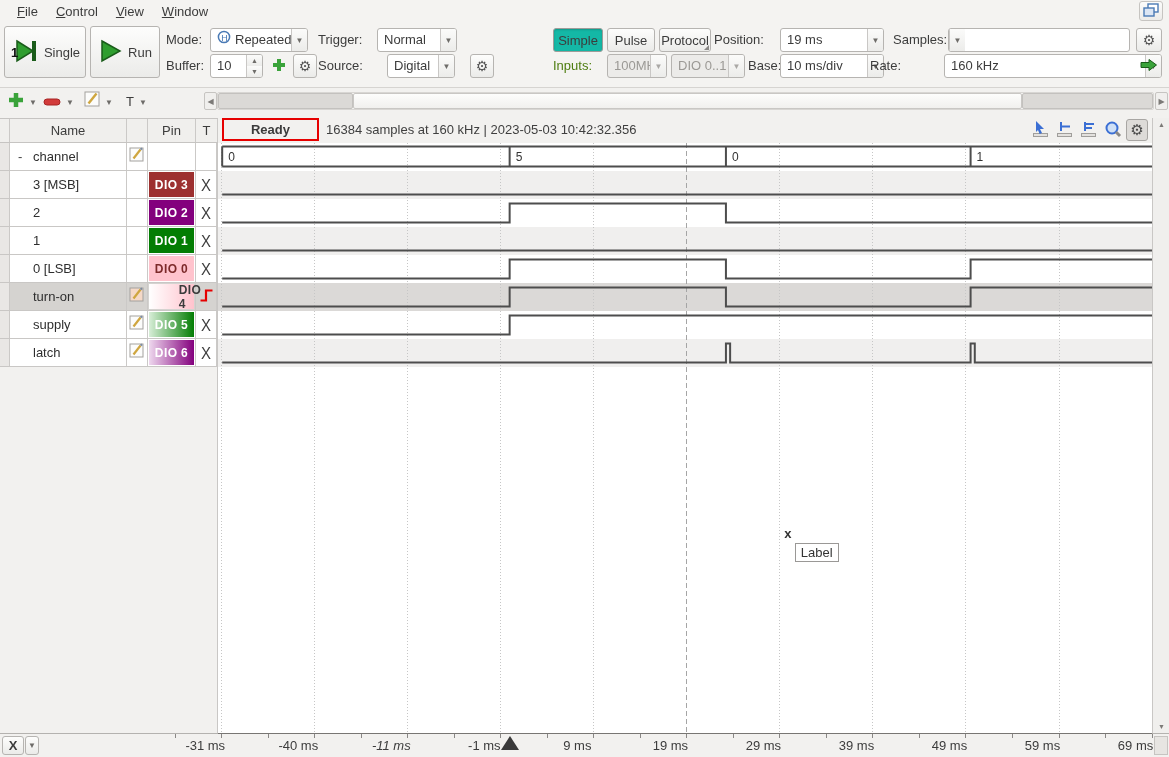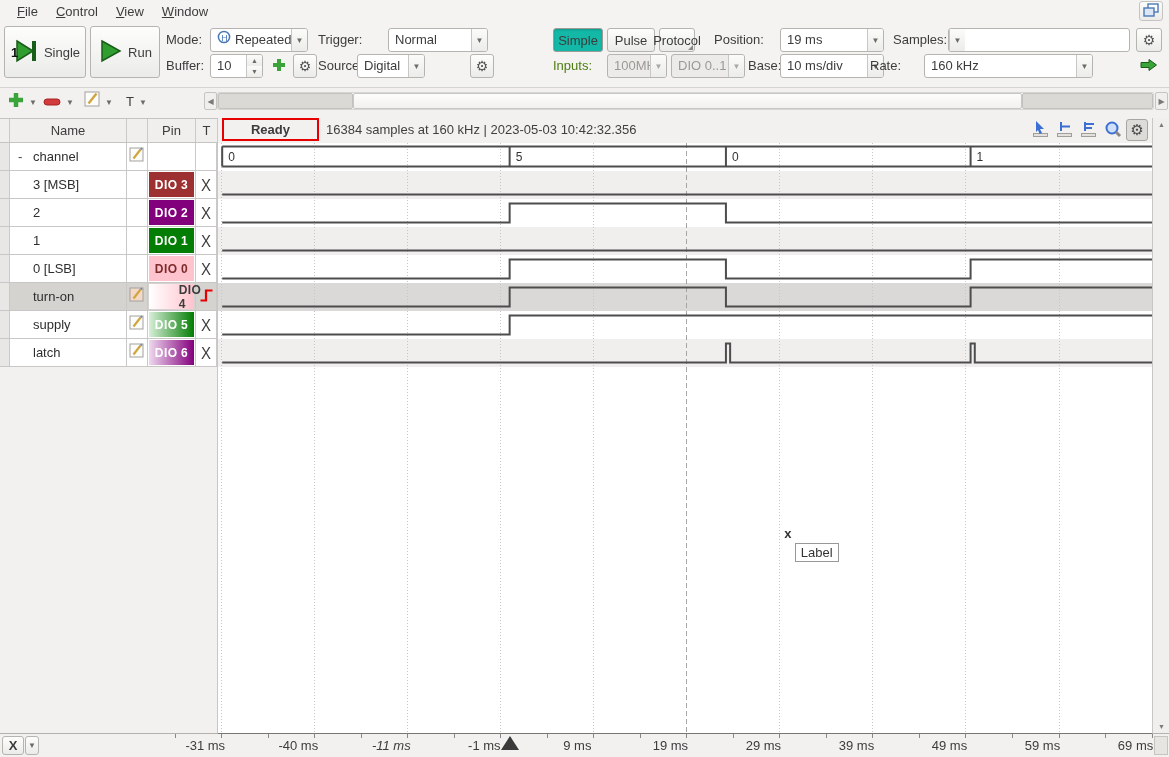--- a/index.html
+++ b/index.html
@@ -113,27 +113,27 @@
     <span class="val">
         <span><svg width="14" height="14">
             <circle cx="7" cy="7" r="5.6" fill="none" stroke="#4a7ab5" stroke-width="1.5"></circle>
             <text x="4.2" y="10.5" font-size="9" fill="#4a7ab5">H</text>
           </svg></span>
         <span>Repeated</span>
       </span>
     <span class="arr">▼</span>
   </div>
   <span class="lbl r1" style="left:318px">Trigger:</span>
-  <div class="combo r1" style="left:388px;width:100px">
+  <div class="combo r1" style="left:377px;width:80px">
     <span class="val">Normal</span>
     <span class="arr">▼</span>
   </div>
   <div class="btn r1 active" style="left:553px;width:50px;height:24px">Simple</div>
   <div class="btn r1" style="left:607px;width:48px;height:24px">Pulse</div>
-  <div class="btn r1" style="left:659px;width:36px;height:24px">
+  <div class="btn r1" style="left:659px;width:52px;height:24px">
       <span>Protocol</span>
       <span class="corner-mark"></span>
     </div>
   <span class="lbl r1" style="left:714px">Position:</span>
   <div class="combo r1" style="left:780px;width:104px">
     <span class="val">19 ms</span>
     <span class="arr">▼</span>
   </div>
   <span class="lbl r1" style="left:893px">Samples:</span>
   <div class="combo r1" style="left:948px;width:182px">
@@ -153,21 +153,21 @@
   </div>
   <div class="btn r2" style="left:268px;width:22px;height:24px;border:none;background:none">
       <span><svg width="16" height="16">
           <path d="M8 2 V14 M2 8 H14" stroke="#3aa33a" stroke-width="4"></path>
         </svg></span>
     </div>
   <div class="btn r2" style="left:293px;width:24px;height:24px">
       <span style="font-size:14px;color:#555">⚙</span>
     </div>
   <span class="lbl r2" style="left:318px">Source:</span>
-  <div class="combo r2" style="left:357px;width:68px">
+  <div class="combo r2" style="left:387px;width:68px">
     <span class="val">Digital</span>
     <span class="arr">▼</span>
   </div>
   <div class="btn r2" style="left:470px;width:24px;height:24px">
       <span style="font-size:14px;color:#555">⚙</span>
     </div>
   <span class="lbl r2 dis" style="left:553px">Inputs:</span>
   <div class="combo r2 dis" style="left:607px;width:60px">
     <span class="val">100MH</span>
     <span class="arr">▼</span>
@@ -175,21 +175,21 @@
   <div class="combo r2 dis" style="left:671px;width:74px">
     <span class="val">DIO 0..1</span>
     <span class="arr">▼</span>
   </div>
   <span class="lbl r2" style="left:748px">Base:</span>
   <div class="combo r2" style="left:780px;width:104px">
     <span class="val">10 ms/div</span>
     <span class="arr">▼</span>
   </div>
   <span class="lbl r2" style="left:870px">Rate:</span>
-  <div class="combo r2" style="left:924px;width:169px">
+  <div class="combo r2" style="left:944px;width:218px">
     <span class="val">160 kHz</span>
     <span class="arr">▼</span>
   </div>
   <div class="btn r2" style="left:1136px;width:26px;height:24px;border:none;background:none">
       <span><svg width="20" height="14">
           <path d="M2 4.5 H10 V1.5 L17.5 7 L10 12.5 V9.5 H2 Z" fill="#3aa33a" stroke="#1a5c1a" stroke-width="1"></path>
         </svg></span>
     </div>
 </div>
 

